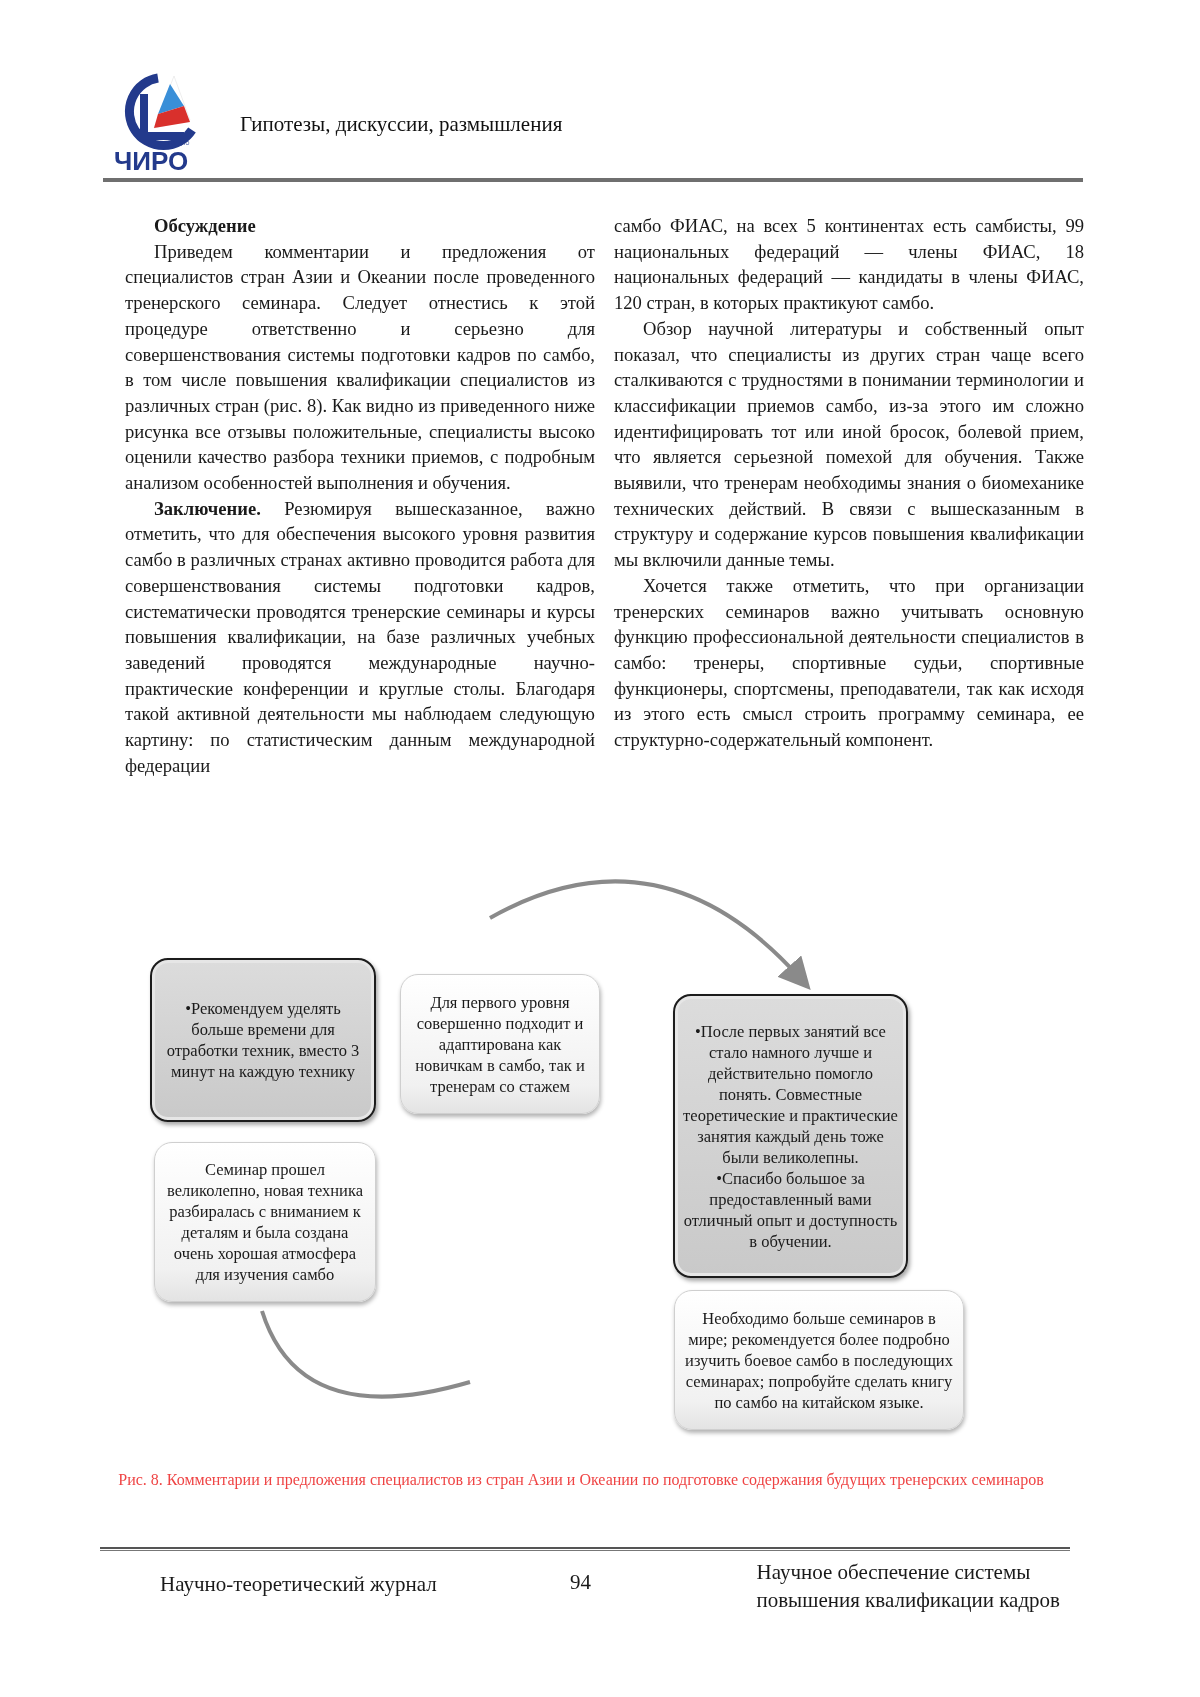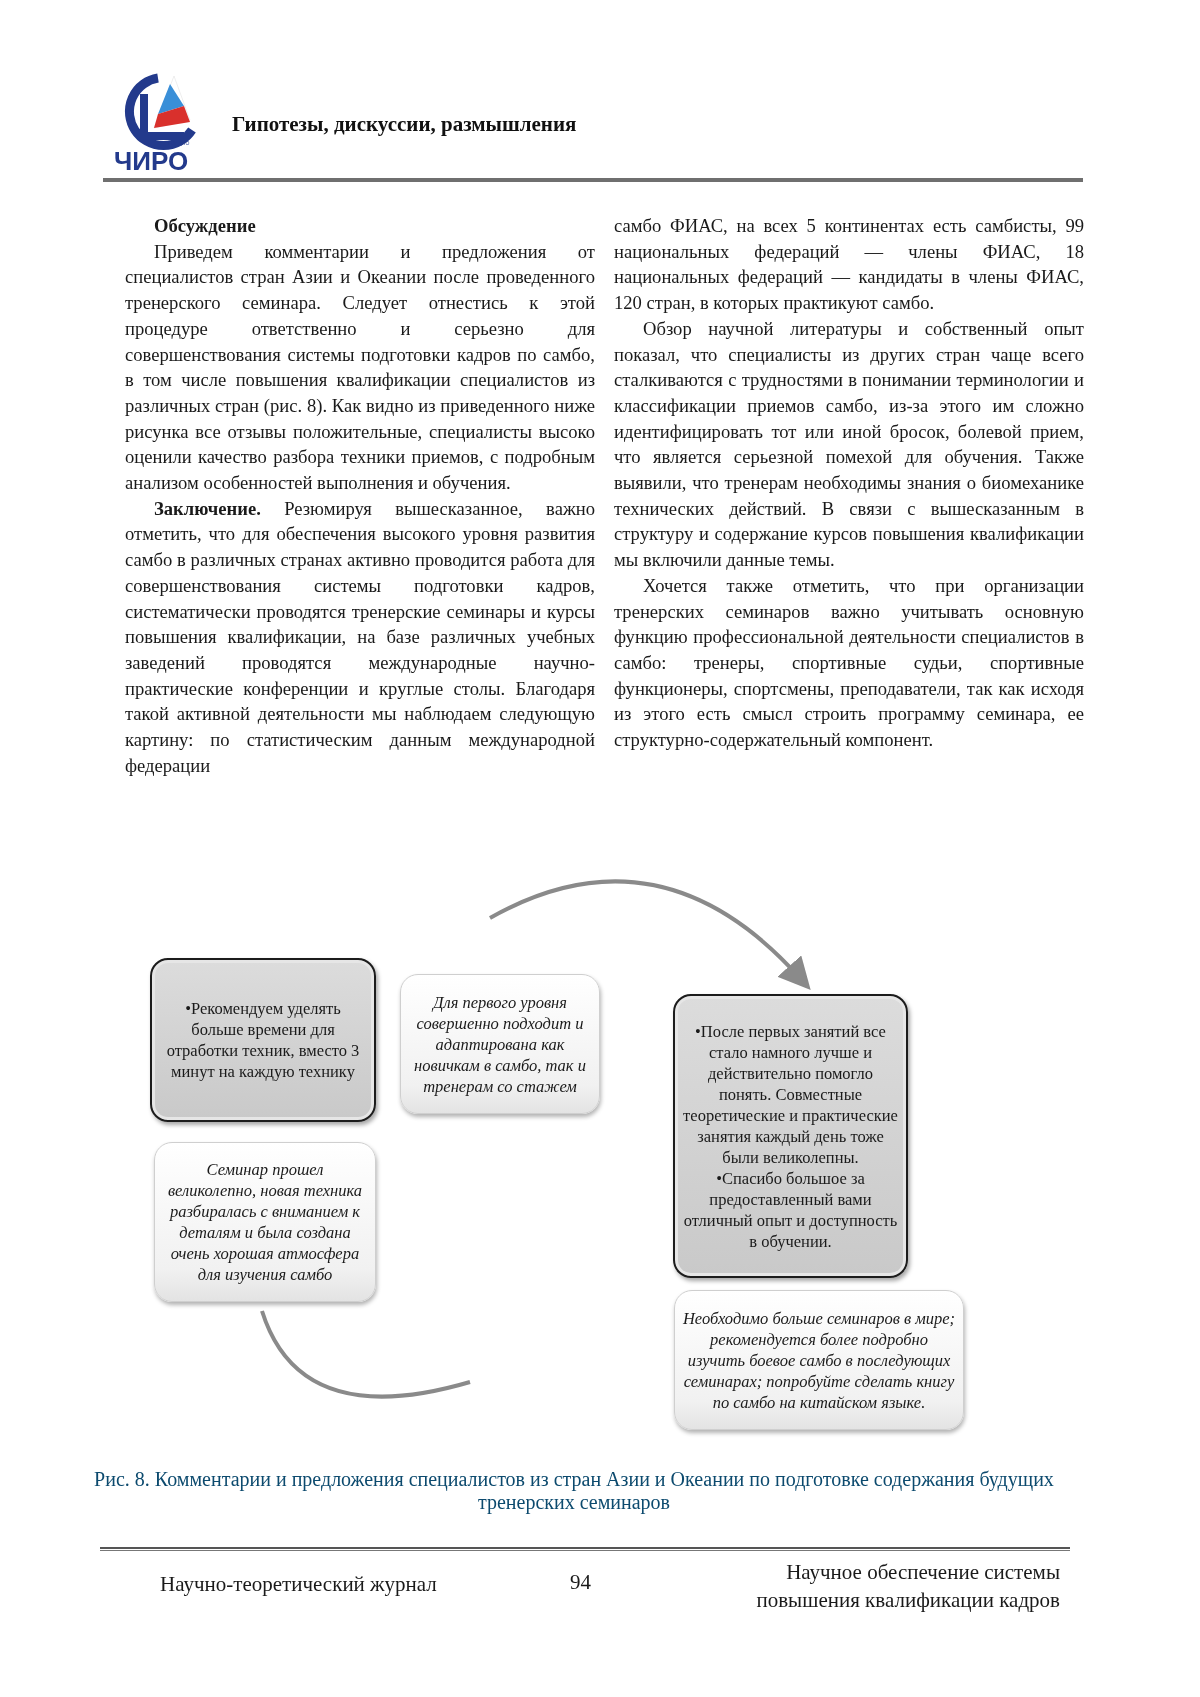--- a/index.html
+++ b/index.html
@@ -3,44 +3,44 @@
 <meta charset="utf-8">
 <style>
   * { box-sizing: border-box; margin: 0; padding: 0; }
   html, body { width: 1200px; height: 1697px; background: #ffffff; }
   body { position: relative; font-family: "Liberation Serif", "DejaVu Serif", serif; color: #1a1a1a; overflow: hidden; }
 
   .header { position: absolute; left: 100px; top: 62px; width: 980px; height: 120px; }
   .logo { position: absolute; left: 14px; top: 8px; width: 90px; height: 108px; }
   .logo-text { position: absolute; left: 14px; top: 84px; font-family: "Liberation Sans", "DejaVu Sans", sans-serif; font-weight: bold; font-size: 26px; color: #233a8c; letter-spacing: 0px; }
   .logo-small { position: absolute; left: 68px; top: 78px; font-family: "Liberation Sans", sans-serif; font-size: 5px; color: #233a8c; }
-  .header-title { position: absolute; left: 132px; top: 50px; font-weight: bold; font-size: 21px; color: #111; }
+  .header-title { position: absolute; left: 140px; top: 50px; font-weight: normal; font-size: 21px; color: #111; }
   .header-rule { position: absolute; left: 103px; top: 178px; width: 980px; height: 4px; background: #6f6f6f; }
 
   .col { position: absolute; top: 213px; width: 470px; font-size: 18.6px; line-height: 25.7px; text-align: justify; margin-left: 11px; }
   .col-left { left: 114px; }
   .col-right { left: 603px; }
   .col p { text-indent: 29px; }
   .col p.noindent { text-indent: 0; }
   .col .heading { font-weight: bold; text-indent: 29px; }
   .col b { font-weight: bold; }
 
   .diagram { position: absolute; left: 140px; top: 862px; width: 880px; height: 570px; }
   .box { position: absolute; border-radius: 18px; display: flex; align-items: center; justify-content: flex-end; text-align: center; font-size: 16.5px; line-height: 21px; padding: 8px 6px; color: #1a1a1a; }
   .box.dark { background: linear-gradient(180deg, #dcdcdc 0%, #c9c9c9 100%); border: 2.5px solid #1c1c1c; box-shadow: inset 0 0 0 3px #e6e6e6, 2px 3px 4px rgba(0,0,0,0.35); }
-  .box.light { background: linear-gradient(180deg, #ffffff 0%, #f1f1f1 80%, #e3e3e3 100%); border: 1px solid #cfcfcf; box-shadow: 1px 3px 4px rgba(0,0,0,0.3); font-style: italic; }
+  .box.light { background: linear-gradient(180deg, #ffffff 0%, #f1f1f1 80%, #e3e3e3 100%); border: 1px solid #cfcfcf; box-shadow: 1px 3px 4px rgba(0,0,0,0.3); }
   .box .inner { width: 100%; }
   .box .item { display: block; }
 
-  .caption { position: absolute; left: 84px; top: 1468px; width: 980px; text-align: center; font-size: 20px; line-height: 23px; color: #0c4a6e; }
+  .caption { position: absolute; left: 91px; top: 1468px; width: 980px; text-align: center; font-size: 16px; line-height: 23px; color: #ef4444; }
 
   .footer-rule { position: absolute; left: 100px; top: 1547px; width: 970px; height: 4px; border-top: 2px solid #555; border-bottom: 1px solid #777; }
   .footer-left { position: absolute; left: 112px; top: 1572px; font-size: 21px; color: #1a1a1a; margin-left: 48px; }
   .footer-page { position: absolute; left: 570px; top: 1570px; font-size: 21px; color: #1a1a1a; }
-  .footer-right { position: absolute; right: 140px; top: 1558px; font-size: 21px; line-height: 28px; text-align: right; color: #1a1a1a; }
+  .footer-right { position: absolute; right: 140px; top: 1558px; font-size: 21px; line-height: 28px; color: #1a1a1a; }
 </style>
 </head>
 <body>
 
 <div class="header">
   <svg class="logo" viewBox="0 0 90 108">
     <path d="M44 8 A34 34 0 1 0 78 60" fill="none" stroke="#233a8c" stroke-width="9"></path>
     <path d="M30 24 L30 66 L70 66" fill="none" stroke="#233a8c" stroke-width="8"></path>
     <polygon points="60,6 76,50 40,58" fill="#ffffff" stroke="#dddddd" stroke-width="0.5"></polygon>
     <polygon points="56,14 70,36 44,44" fill="#3a8fd8"></polygon>

